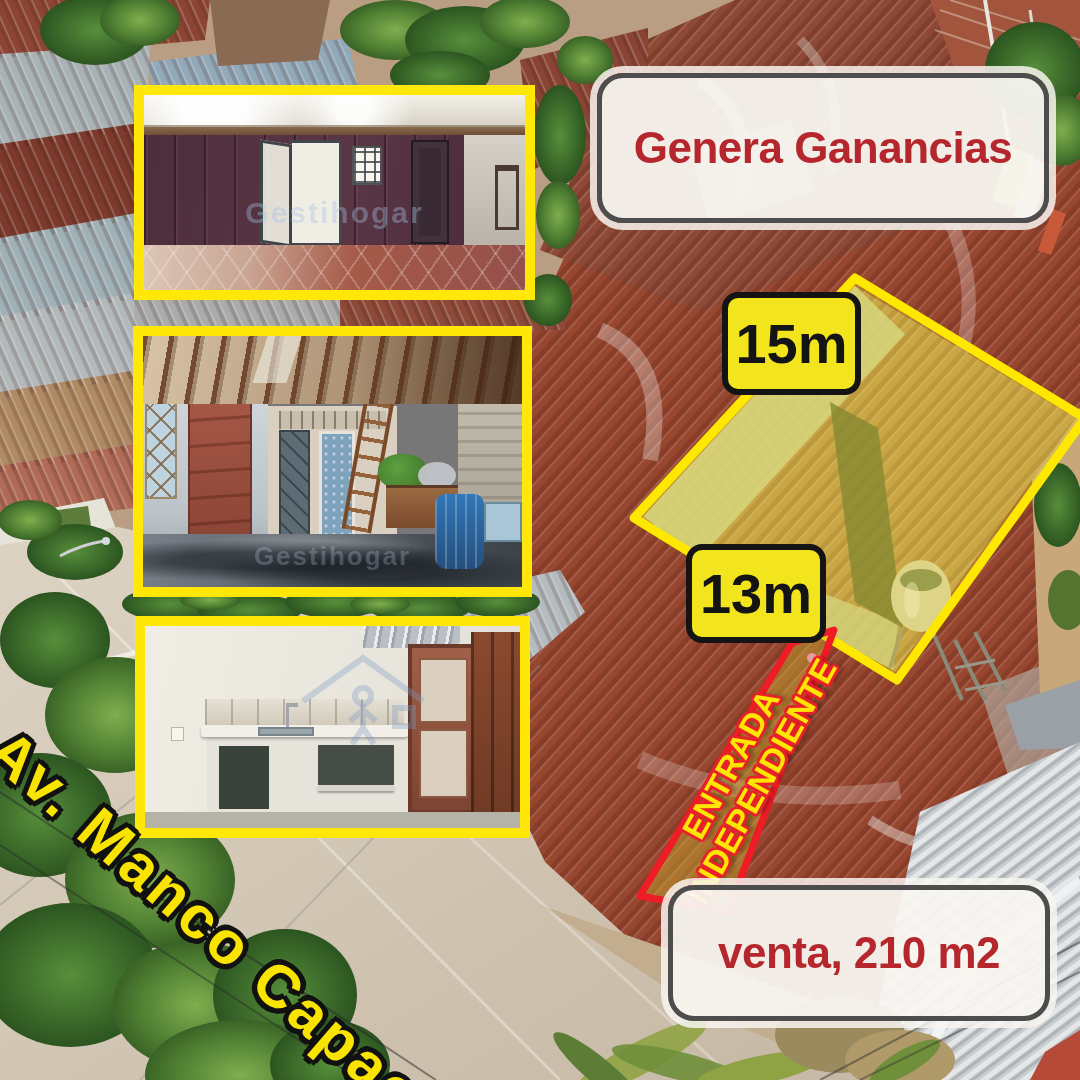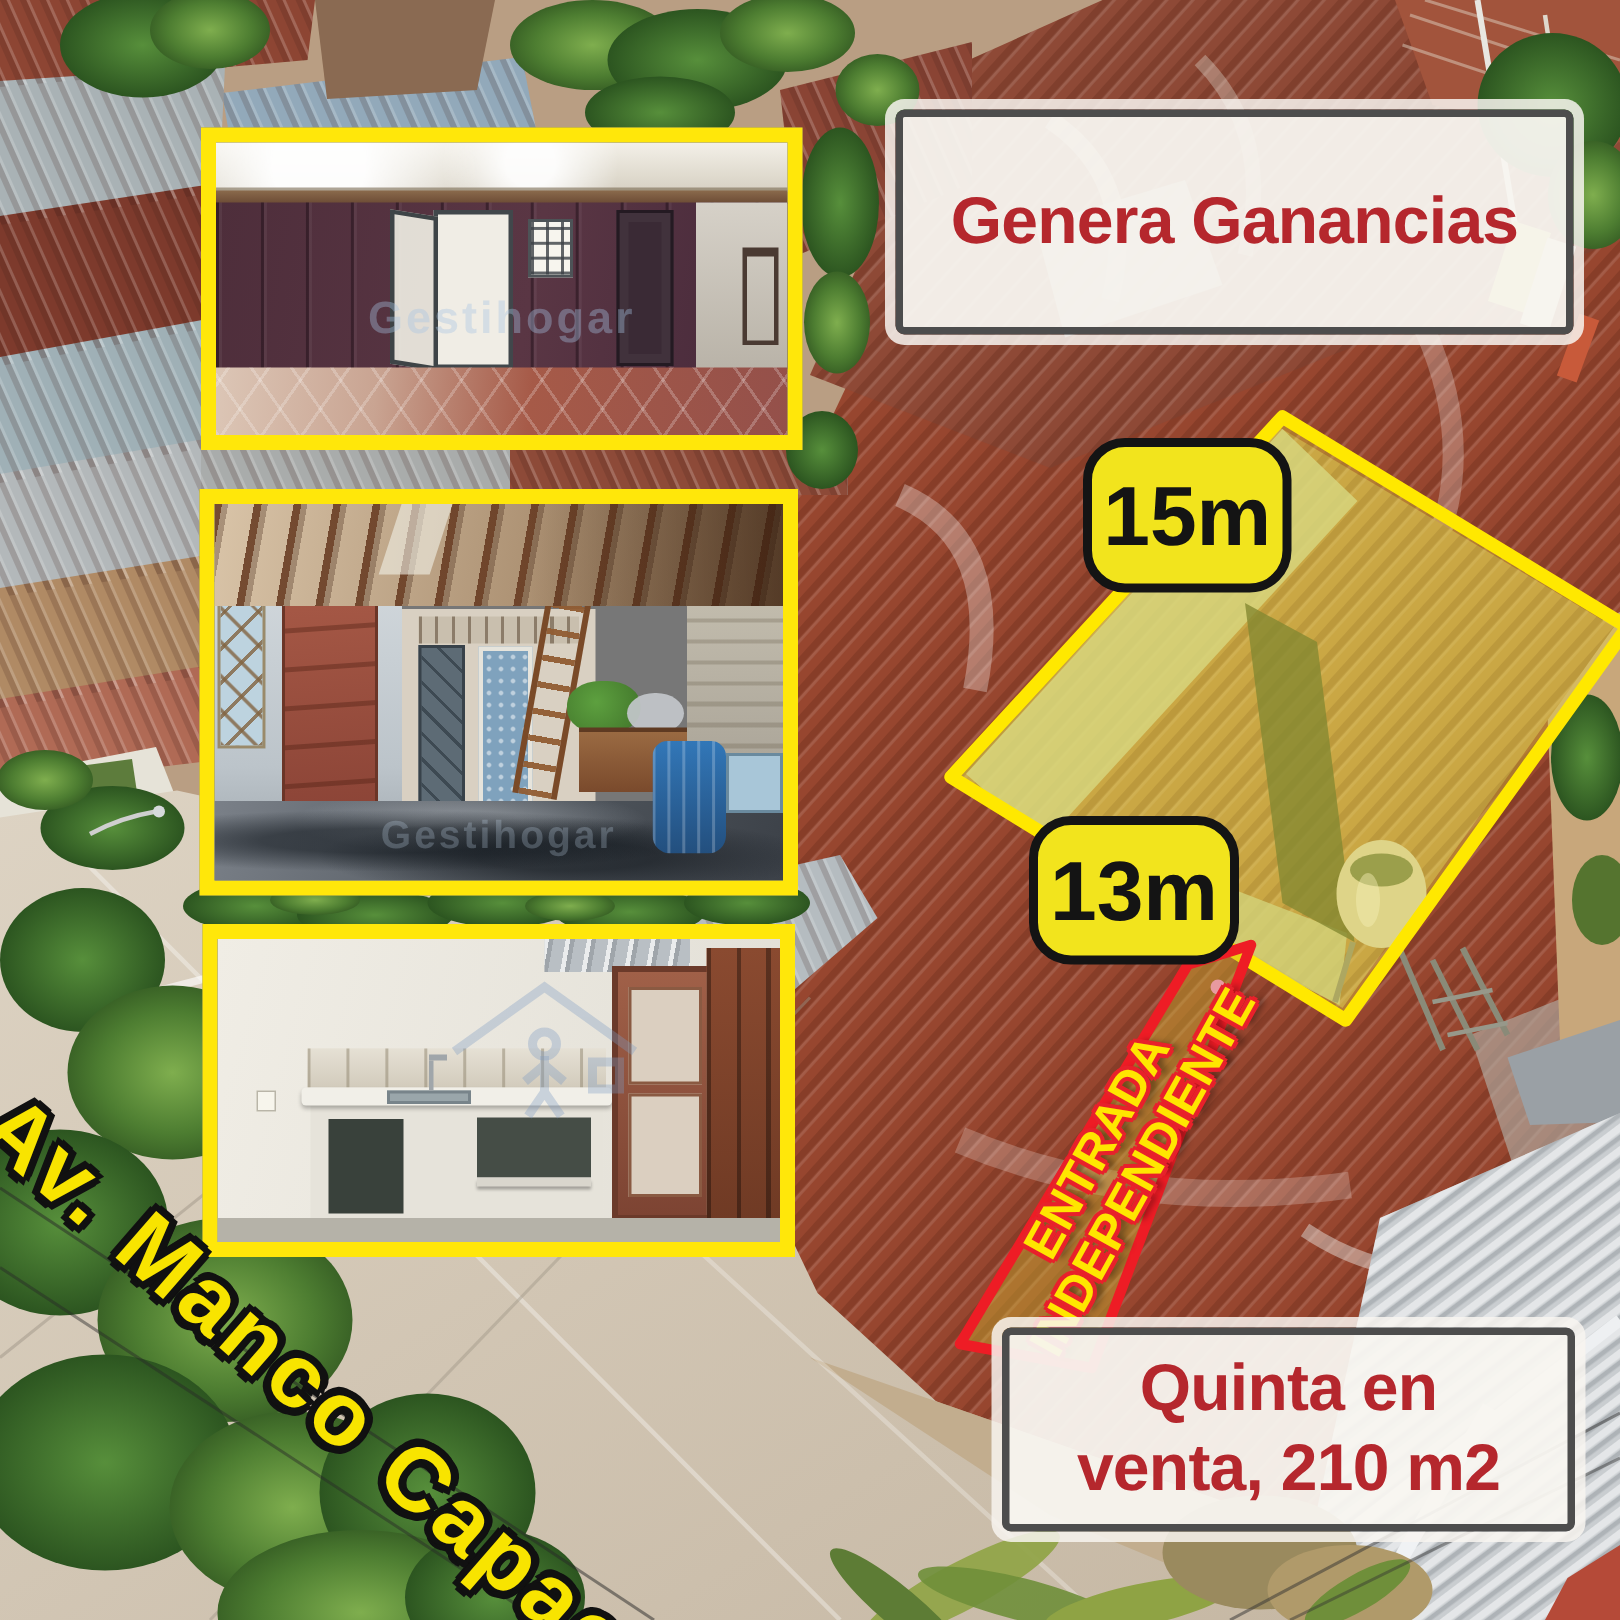--- a/index.html
+++ b/index.html
@@ -110,26 +110,26 @@
   .p3-door:before,.p3-door:after{content:'';position:absolute;left:12%;width:76%;background:#dbcfc0;border:2px solid #8a5a42;}
   .p3-door:before{top:6%;height:38%;}
   .p3-door:after{top:50%;height:40%;}
   .p3-planks{left:87%;top:3%;width:13%;height:92%;
     background-image:repeating-linear-gradient(90deg, rgba(0,0,0,.35) 0 3px, transparent 3px 20px),
       linear-gradient(#8a4a30,#6f3a24);}
   .p3-floor{left:0;bottom:0;width:100%;height:8%;background:#b5b2a8;}
   .wm-house{left:38%;top:10%;opacity:.85;}
 
   
-  .white-box{position:absolute;z-index:3;background:rgba(248,245,240,.95);border:5px solid #4d4d4d;border-radius:6px;
+  .white-box{position:absolute;z-index:3;background:rgba(248,245,240,.95);border:5px solid #4d4d4d;border-radius:26px;
     box-shadow:0 0 0 7px rgba(248,245,240,.85);display:flex;flex-direction:column;align-items:center;justify-content:center;
     color:#b5272d;font-weight:bold;letter-spacing:-.5px;}
   .headline-box{left:597px;top:73px;width:442px;height:140px;font-size:44px;line-height:1.18;}
   .sale-box{left:668px;top:885px;width:372px;height:126px;font-size:44px;line-height:1.2;}
-  .badge{position:absolute;z-index:4;background:#f2e41d;border:6px solid #141414;border-radius:28px;
+  .badge{position:absolute;z-index:4;background:#f2e41d;border:6px solid #141414;border-radius:16px;
     display:flex;align-items:center;justify-content:center;color:#141414;font-weight:bold;font-size:56px;}
   .badge-15{left:722px;top:292px;width:127px;height:91px;}
   .badge-10{left:686px;top:544px;width:128px;height:87px;}
   .entrance-label{position:absolute;z-index:3;left:587px;top:731px;width:320px;height:84px;
     transform:rotate(-61deg);display:flex;flex-direction:column;align-items:center;justify-content:center;
     font-size:33px;font-weight:bold;line-height:1.06;letter-spacing:.5px;color:#ffe600;white-space:nowrap;
     text-shadow:-2px -2px 0 #e8212b,2px -2px 0 #e8212b,-2px 2px 0 #e8212b,2px 2px 0 #e8212b,
       -3px 0 0 #e8212b,3px 0 0 #e8212b,0 -3px 0 #e8212b,0 3px 0 #e8212b,4px 5px 5px rgba(0,0,0,.45);}
   .street-label{position:absolute;z-index:3;left:20px;top:716px;transform:rotate(41deg);transform-origin:left top;
     font-size:60px;font-weight:bold;letter-spacing:4px;color:#f8e400;white-space:nowrap;
@@ -407,19 +407,18 @@
 
   <div class="badge badge-15">15m</div>
   <div class="badge badge-10">13m</div>
 
   <div class="entrance-label">
     <span>ENTRADA</span>
     <span>INDEPENDIENTE</span>
   </div>
 
   <div class="white-box sale-box">
-    <span>Quinta en</span>
     <span>venta, 210 m2</span>
   </div>
 
   <div class="street-label">Av. Manco Capac</div>
 
 </div>
 
 </body></html>

